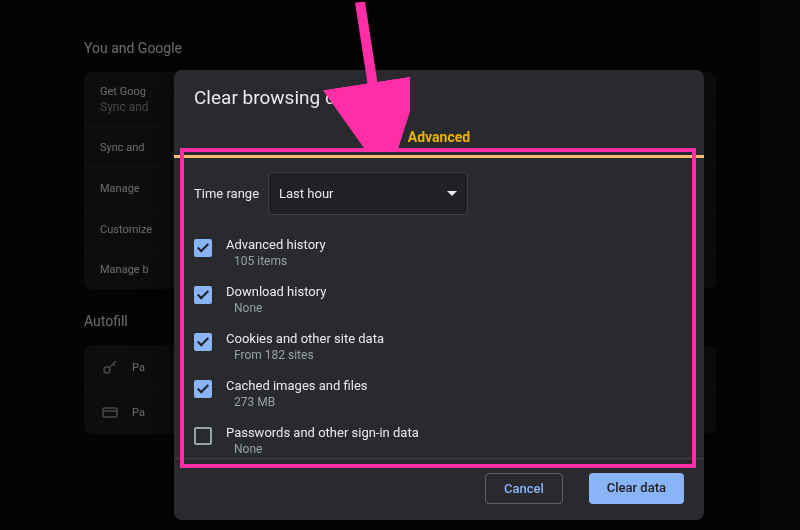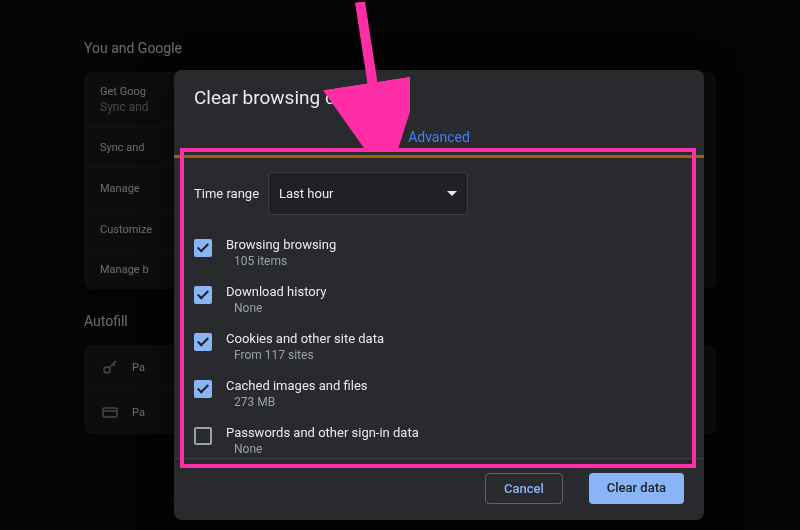--- a/index.html
+++ b/index.html
@@ -87,23 +87,23 @@
   }
   .tab {
     flex: 1;
     text-align: center;
     padding: 10px 0;
     font-size: 14px;
     color: #9aa0a6;
     cursor: pointer;
   }
   .tab.active {
-    color: #3b82f6;
-    font-weight: 400;
-    border-bottom: 3px solid #a16207;
+    color: #eab308;
+    font-weight: 700;
+    border-bottom: 3px solid #fdba74;
   }
 
   .dialog-body {
     padding: 14px 20px 4px 20px;
     max-height: 300px;
     overflow: hidden;
   }
 
   .timerange-row {
     display: flex;
@@ -291,36 +291,36 @@
       <div class="select">
         <span>Last hour</span>
         <span class="caret"></span>
       </div>
     </div>
 
     <div class="option-list">
       <div class="option">
         <div class="cbx checked"></div>
         <div class="opt-text">
-          <div class="t1">Browsing browsing</div>
+          <div class="t1">Advanced history</div>
           <div class="t2">105 items</div>
         </div>
       </div>
       <div class="option">
         <div class="cbx checked"></div>
         <div class="opt-text">
           <div class="t1">Download history</div>
           <div class="t2">None</div>
         </div>
       </div>
       <div class="option">
         <div class="cbx checked"></div>
         <div class="opt-text">
           <div class="t1">Cookies and other site data</div>
-          <div class="t2">From 117 sites</div>
+          <div class="t2">From 182 sites</div>
         </div>
       </div>
       <div class="option">
         <div class="cbx checked"></div>
         <div class="opt-text">
           <div class="t1">Cached images and files</div>
           <div class="t2">273 MB</div>
         </div>
       </div>
       <div class="option">

